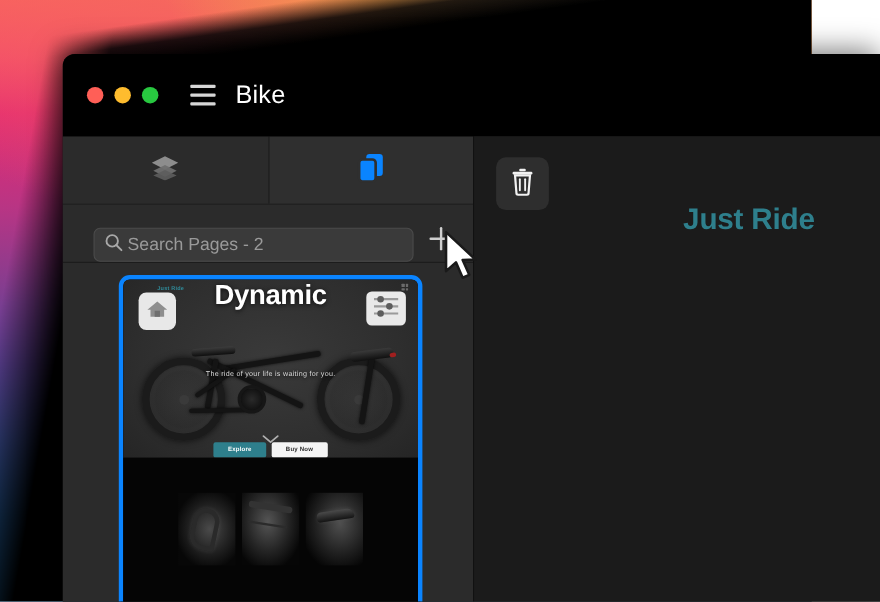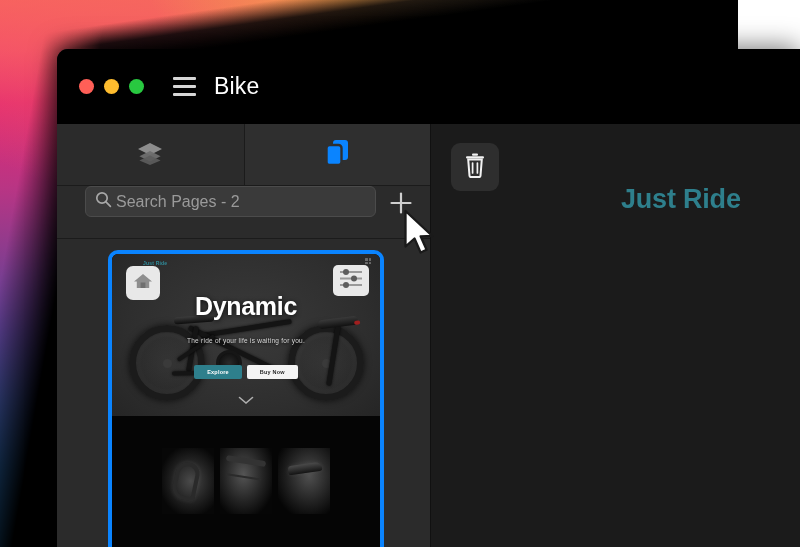--- a/index.html
+++ b/index.html
@@ -88,21 +88,21 @@
     display: flex; align-items: center; justify-content: center;
     background: #2b2b2b;
     cursor: default;
   }
   .tab + .tab { border-left: 1px solid #1b1b1b; }
   .tab.active { background: #2f2f2f; }
 
   .searchrow {
     height: 53px;
     flex: 0 0 auto;
-    display: flex; align-items: flex-start;
+    display: flex; align-items: flex-end;
     padding: 0 10px 0 28px;
     border-bottom: 1px solid #1b1b1b;
     gap: 6px;
   }
   .searchbox {
     flex: 1 1 auto;
     height: 31px;
     background: #3a3a3a;
     border: 1px solid #4b4b4b;
     border-radius: 6px;
@@ -230,22 +230,22 @@
     position: absolute; left: 104px; bottom: 40px;
     width: 26px; height: 26px; border-radius: 50%;
     border: 3px solid #161616;
     background: radial-gradient(circle, #2a2a2a 0%, #121212 70%);
   }
 
   .hero-overlay {
     position: absolute; inset: 0;
     z-index: 6;
     display: flex; flex-direction: column;
-    align-items: center; justify-content: center;
-    gap: 15px;
+    align-items: center; justify-content: space-between;
+    gap: 4px;
   }
   .hero-title {
     color: #ffffff;
     font-size: 25px;
     font-weight: 700;
     letter-spacing: -.3px;
     text-shadow: 0 1px 5px rgba(0,0,0,.75);
   }
   .hero-sub {
     color: #d9d9d9;

